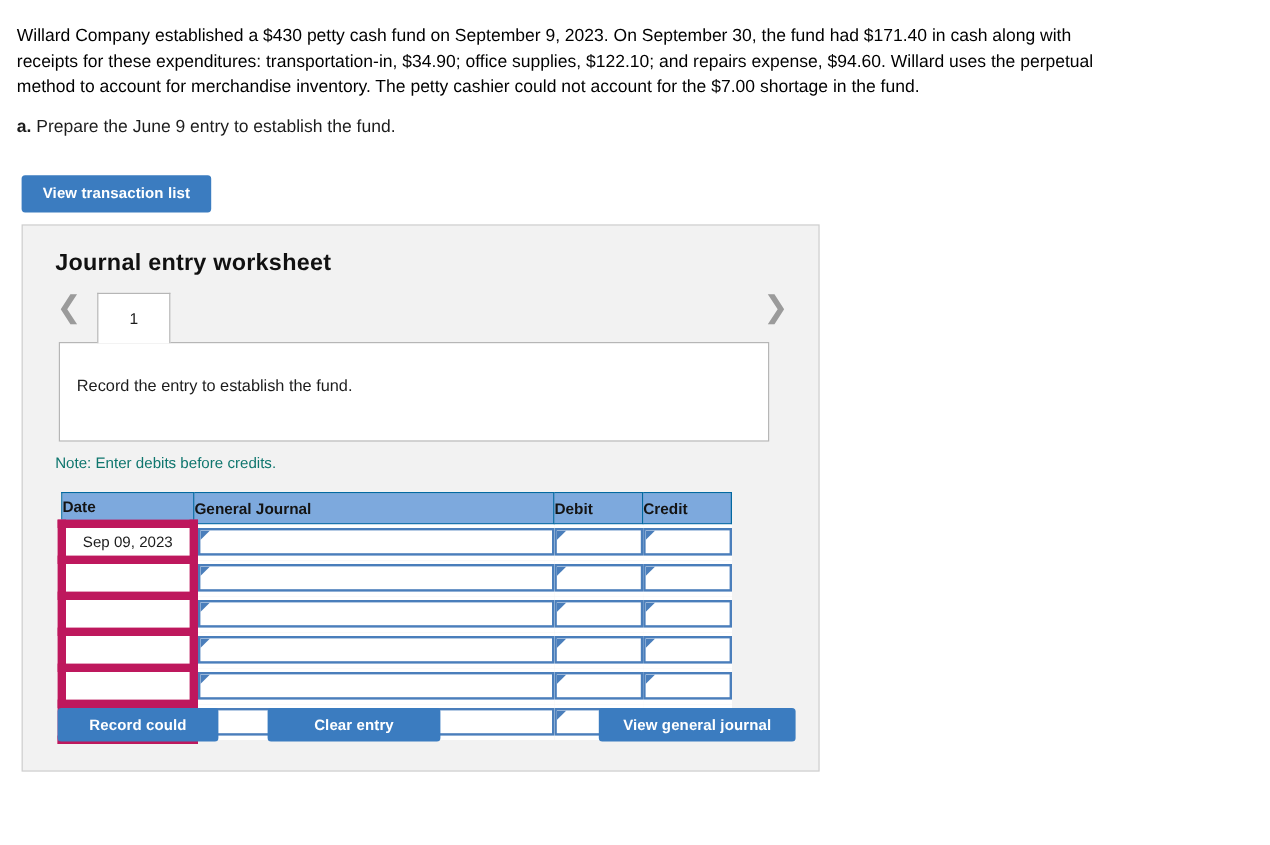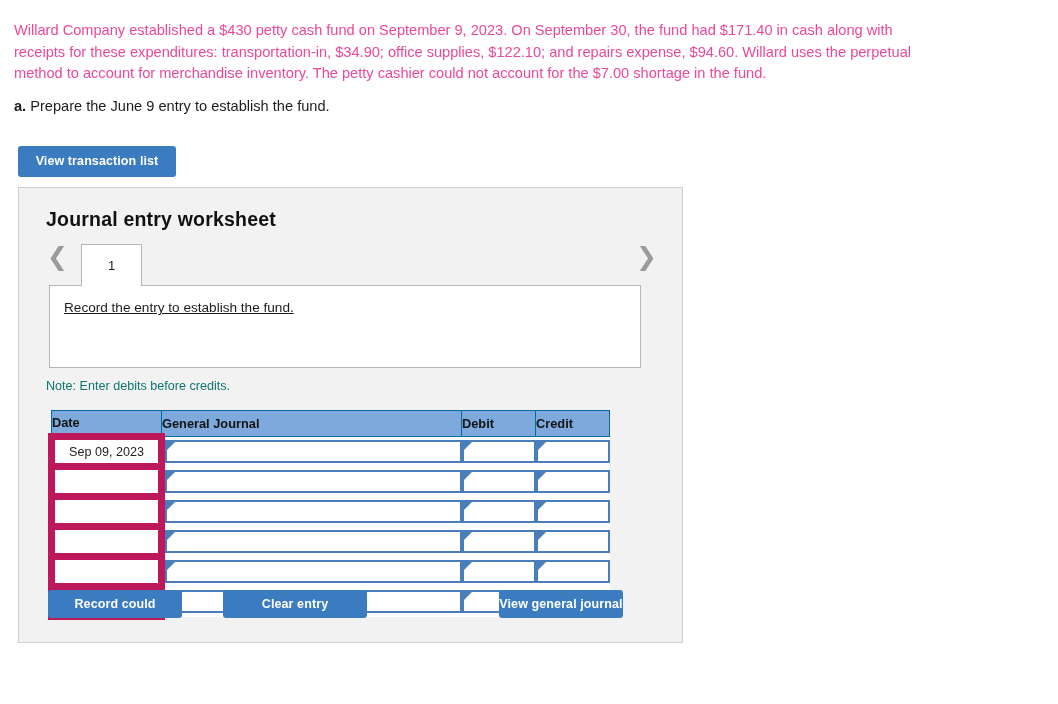--- a/index.html
+++ b/index.html
@@ -17,21 +17,21 @@
   }
 
   
   .problem {
     position: absolute;
     left: 14px;
     top: 20px;
     width: 930px;
     font-size: 14.6px;
     line-height: 21.5px;
-    color: #ec4899;
+    color: #000000;
   }
 
   .requirement {
     position: absolute;
     left: 14px;
     top: 96px;
     font-size: 14.6px;
     line-height: 20px;
     color: #1c1c1c;
   }
@@ -128,24 +128,23 @@
     width: 592px;
     height: 83px;
     background: #ffffff;
     border: 1px solid #b6b6b6;
     box-sizing: border-box;
     z-index: 2;
   }
   .record-box .text {
     position: absolute;
     left: 14px;
-    top: 14px;
+    top: 28px;
     font-size: 13.6px;
     color: #1c1c1c;
-    text-decoration: underline;
   }
 
   .note {
     position: absolute;
     left: 27px;
     top: 191px;
     font-size: 12.6px;
     color: #0f766e;
   }
 
@@ -224,21 +223,21 @@
     position: absolute;
     left: 204px;
     top: 402px;
     width: 144px;
     height: 28px;
   }
   #view-general-journal {
     position: absolute;
     left: 480px;
     top: 402px;
-    width: 124px;
+    width: 164px;
     height: 28px;
   }
 </style>
 </head>
 <body>
 
 <div class="problem">Willard Company established a $430 petty cash fund on September 9, 2023. On September 30, the fund had $171.40 in cash along with receipts for these expenditures: transportation-in, $34.90; office supplies, $122.10; and repairs expense, $94.60. Willard uses the perpetual method to account for merchandise inventory. The petty cashier could not account for the $7.00 shortage in the fund.</div>
 
 <div class="requirement">
   <b>a.</b><span> Prepare the June 9 entry to establish the fund.</span>

